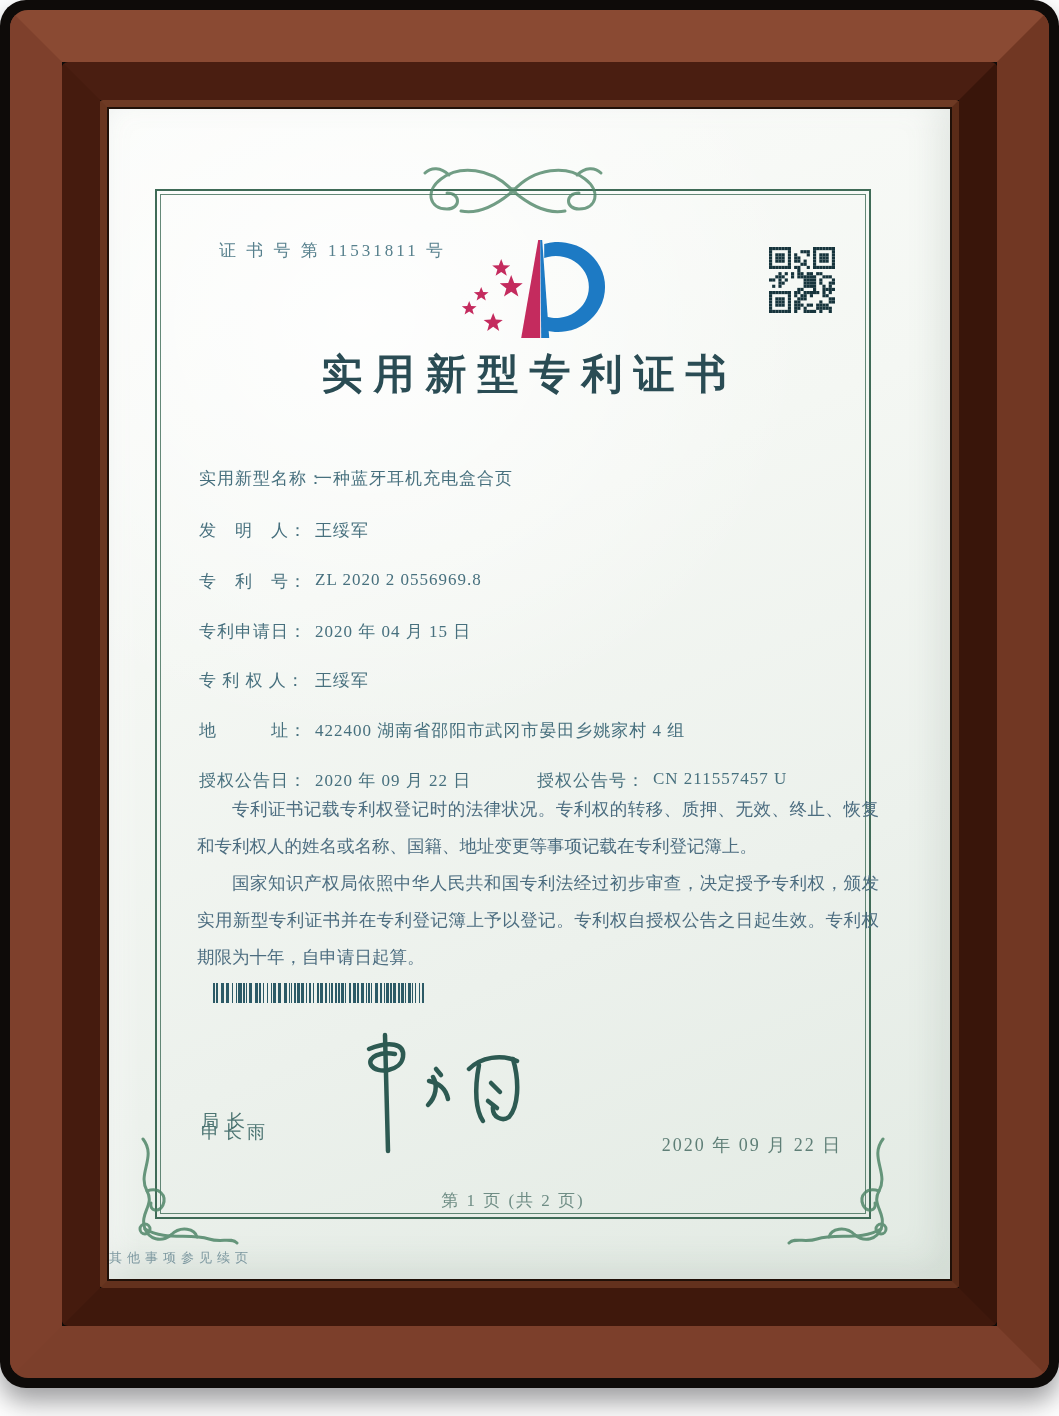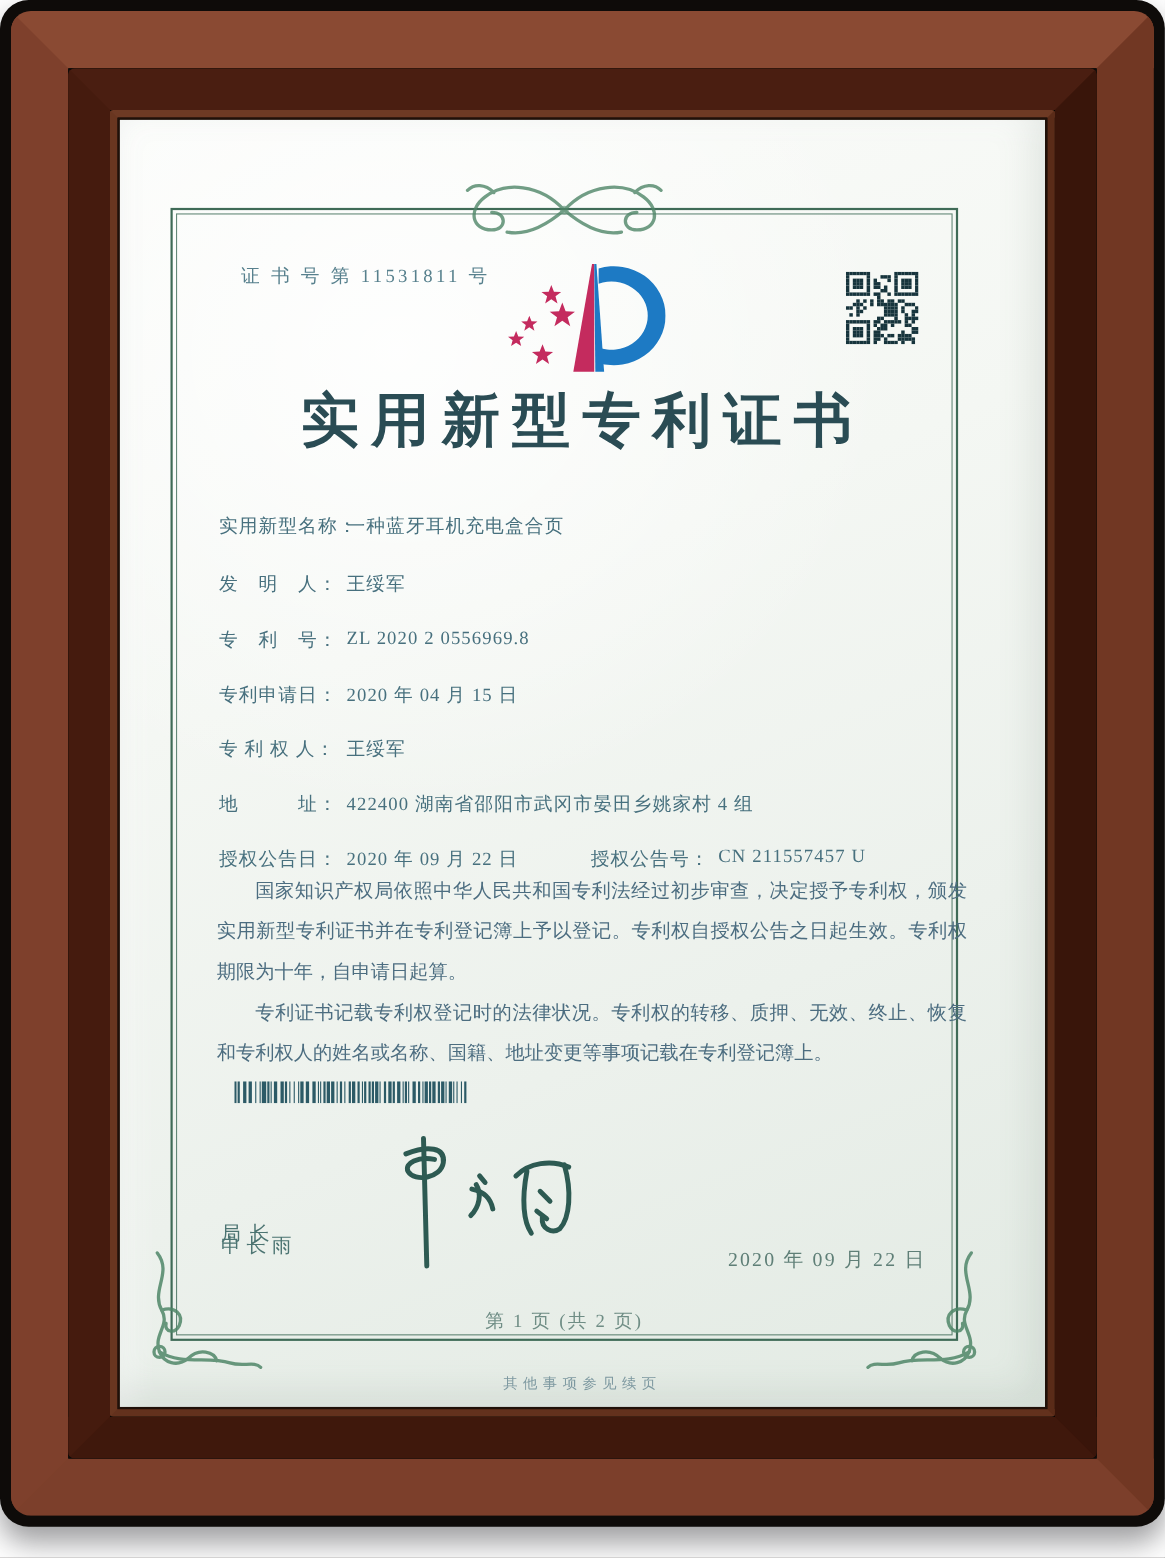--- a/index.html
+++ b/index.html
@@ -35,21 +35,21 @@
            border:1px solid rgba(63,107,87,.8); }
 
   .ornament { position:absolute; pointer-events:none; }
 
   
   .cert-no { position:absolute; left:90px; top:130px; font-size:17px;
            letter-spacing:3px; color:#57808d;margin-left:20px; }
   .logo { position:absolute; left:50%; top:128px; transform:translateX(-53%); }
   .qr { position:absolute; left:660px; top:138px; }
   .title { position:absolute; left:0; top:238px; width:100%; text-align:center;
-           font-size:53px; font-weight:bold; color:#2a4c54; letter-spacing:11px; }
+           font-size:41px; font-weight:bold; color:#2a4c54; letter-spacing:11px; }
 
   
   .row { position:absolute; left:0; width:100%; font-size:17px; letter-spacing:1px; }
   .row .lbl { position:absolute; left:90px; white-space:pre; }
   .row .val { position:absolute; left:206px; white-space:pre; }
   .row .lbl2 { position:absolute; left:428px; white-space:pre; }
   .row .val2 { position:absolute; left:544px; white-space:pre; }
 
   
   .body-text { position:absolute; left:88px; top:682px; width:682px;
@@ -60,21 +60,21 @@
   .barcode { position:absolute; left:104px; top:874px; }
   .director-label { position:absolute; left:92px; top:952px; font-size:18px;
            letter-spacing:8px; color:#4c7472;margin-top:48px; }
   .director-name { position:absolute; left:92px; top:1011px; font-size:18px;
            letter-spacing:5px; color:#4c7472;text-align:center; }
   .signature { position:absolute; left:222px; top:918px; }
   .issue-date { position:absolute; left:498px; top:1024px; width:290px;
            text-align:center; font-size:18px; letter-spacing:2px; color:#5f7f77; }
   .page-info { position:absolute; left:46px; top:1080px; width:716px;
            text-align:center; font-size:17px; letter-spacing:2px; color:#6f8d85; }
-  .footnote { position:absolute; left:0; top:1140px; width:100%; text-align:center;
+  .footnote { position:absolute; left:0; top:1140px; width:100%; 
            font-size:13px; letter-spacing:5px; color:#7d98a0; }
 </style>
 </head>
 <body>
 
 <div class="photo">
  <div class="frame-outer">
   <div class="frame-inner">
    <div class="frame-lip">
     <div class="frame-line">
@@ -378,22 +378,22 @@
         <span class="val">422400 湖南省邵阳市武冈市晏田乡姚家村 4 组</span>
       </div>
       <div class="row" style="top:660px">
         <span class="lbl">授权公告日：</span>
         <span class="val">2020 年 09 月 22 日</span>
         <span class="lbl2">授权公告号：</span>
         <span class="val2">CN 211557457 U</span>
       </div>
 
       <div class="body-text">
+        <p>专利证书记载专利权登记时的法律状况。专利权的转移、质押、无效、终止、恢复和专利权人的姓名或名称、国籍、地址变更等事项记载在专利登记簿上。</p>
         <p>国家知识产权局依照中华人民共和国专利法经过初步审查，决定授予专利权，颁发实用新型专利证书并在专利登记簿上予以登记。专利权自授权公告之日起生效。专利权期限为十年，自申请日起算。</p>
-        <p>专利证书记载专利权登记时的法律状况。专利权的转移、质押、无效、终止、恢复和专利权人的姓名或名称、国籍、地址变更等事项记载在专利登记簿上。</p>
       </div>
 
       <svg id="barcode" class="barcode" width="218" height="20" viewBox="0 0 218 20">
                 <rect x="0" y="0" width="2" height="20" fill="#2c5a66"></rect>
                 <rect x="3" y="0" width="2" height="20" fill="#2c5a66"></rect>
                 <rect x="8" y="0" width="3" height="20" fill="#2c5a66"></rect>
                 <rect x="13" y="0" width="3" height="20" fill="#2c5a66"></rect>
                 <rect x="19" y="0" width="1" height="20" fill="#2c5a66"></rect>
                 <rect x="23" y="0" width="1" height="20" fill="#2c5a66"></rect>
                 <rect x="25" y="0" width="4" height="20" fill="#2c5a66"></rect>

